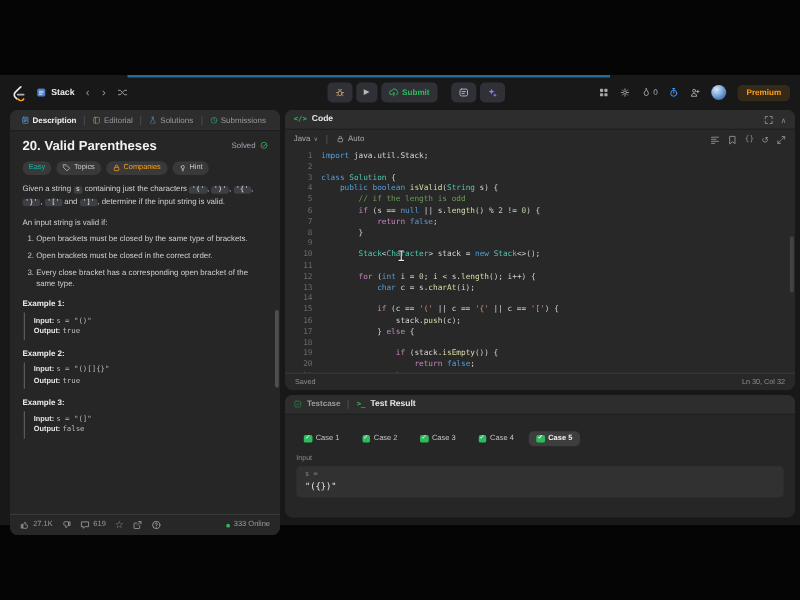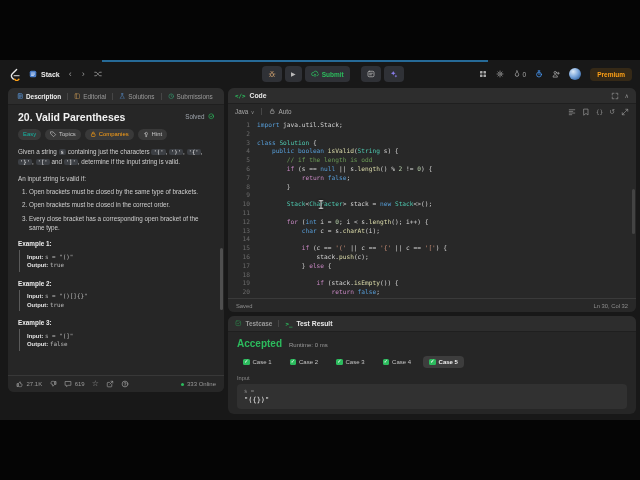--- a/index.html
+++ b/index.html
@@ -33,21 +33,21 @@
   .streak{display:flex;align-items:center;gap:2px;font-size:6.5px;color:#a8a8a8;}
   .timer-ic{color:#4a9eff;}
   .avatar{width:12px;height:12px;border-radius:50%;
           background:radial-gradient(circle at 35% 30%,#dce9f7,#7aa6dc 45%,#31619e 85%);}
   .premium{background:rgba(255,161,22,.13);color:#ffa116;font-weight:bold;font-size:6.5px;
            padding:3px 7px;border-radius:4px;}
 
   
   .panel{position:absolute;background:#262626;border-radius:6px;overflow:hidden;display:flex;
          flex-direction:column;box-sizing:border-box;}
-  #left-panel{left:8px;top:28px;width:216px;height:304px;}
+  #left-panel{left:8px;top:28px;width:216px;height:340px;}
   #code-panel{left:228px;top:28px;width:408px;height:224px;}
   #console-panel{left:228px;top:256px;width:408px;height:98px;}
   .panel-head{height:15px;background:#2d2d2d;display:flex;align-items:center;padding:0 7px;gap:4px;
               flex:0 0 auto;border-bottom:1px solid #1f1f1f;}
   .head-right{margin-left:auto;display:flex;gap:6px;color:#8f8f8f;align-items:center;font-size:6px;}
   .vsep{width:1px;height:7px;background:#464646;margin:0 2px;flex:0 0 auto;}
 
   
   .dtabs{height:16px;background:#2d2d2d;display:flex;align-items:center;padding:0 5px;
          font-size:6.4px;color:#9a9a9a;flex:0 0 auto;border-bottom:1px solid #1f1f1f;}
@@ -520,24 +520,20 @@
               <rect x="2.2" y="2.2" width="11.6" height="11.6" rx="2.4"></rect>
               <path d="M5.2 8.2l2 2 3.8-4"></path>
             </svg>
           </span>
         <span class="tc-label">Testcase</span>
         <span class="vsep"></span>
         <span class="term-ic">&gt;_</span>
         <span class="head-title">Test Result</span>
       </div>
       <div class="console-body">
-        <div class="result-row">
-          <span class="accepted">Accepted</span>
-          <span class="runtime">Runtime: 0 ms</span>
-        </div>
         <div class="cases" id="cases">
             <div class="case">
               <span class="case-check">✓</span>
               <span>Case 1</span>
             </div>
             <div class="case">
               <span class="case-check">✓</span>
               <span>Case 2</span>
             </div>
             <div class="case">

